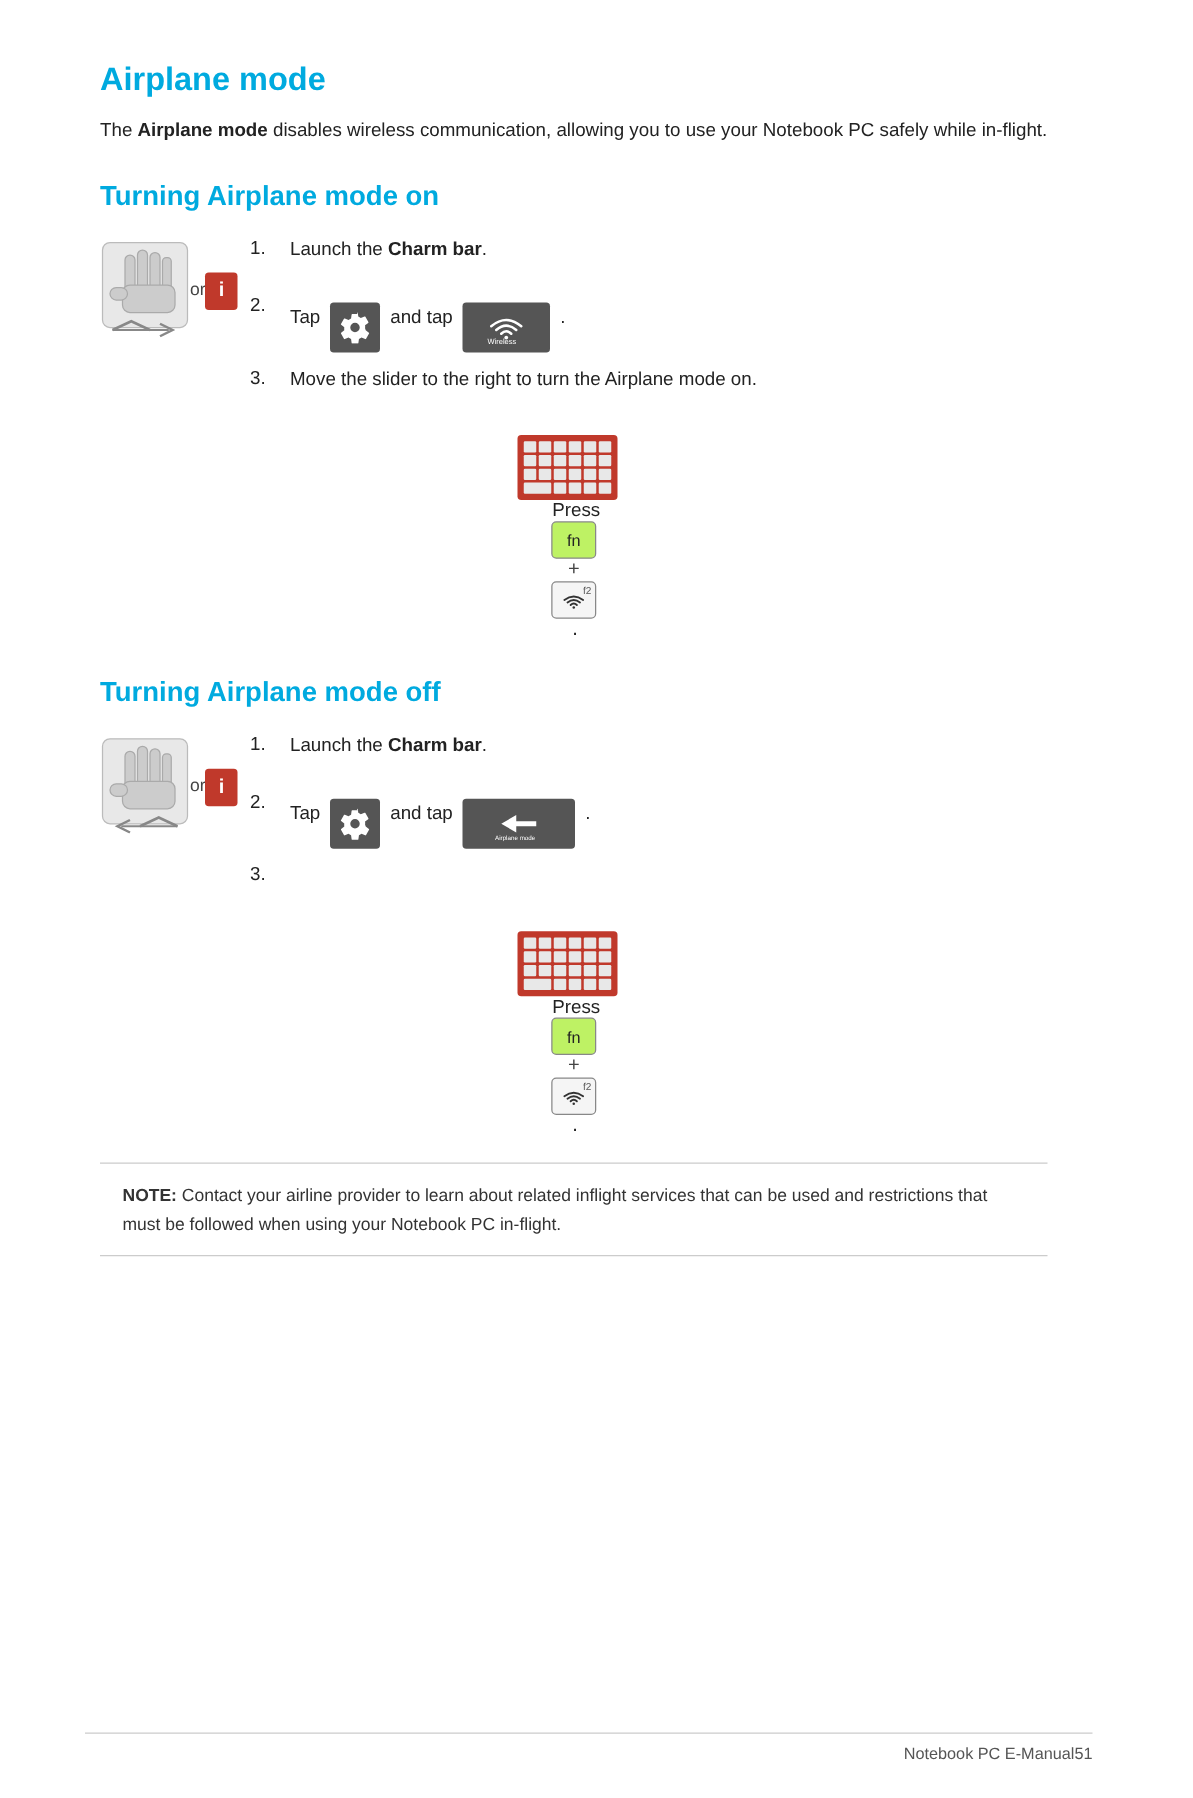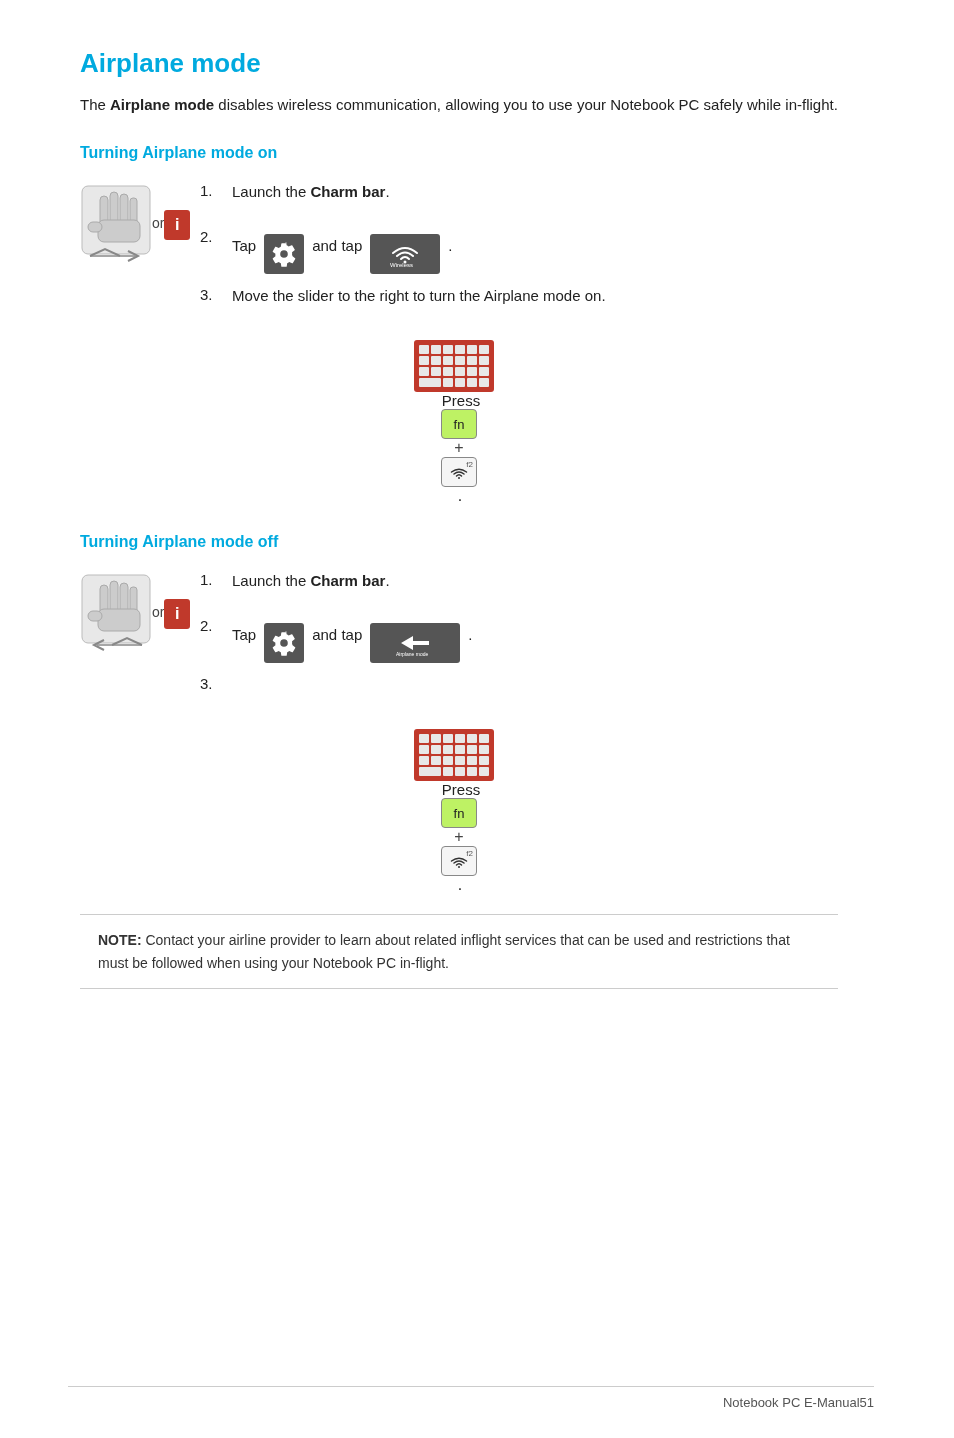--- a/index.html
+++ b/index.html
@@ -17,21 +17,21 @@
       max-width: 954px;
     }
     h1 {
       color: #00aadf;
       font-size: 26px;
       font-weight: 700;
       margin-bottom: 14px;
     }
     h2 {
       color: #00aadf;
-      font-size: 16px;
+      font-size: 22px;
       font-weight: 700;
       margin-bottom: 18px;
       margin-top: 28px;
     }
     p {
       line-height: 1.55;
       margin-bottom: 20px;
     }
     .bold { font-weight: 700; }
     

